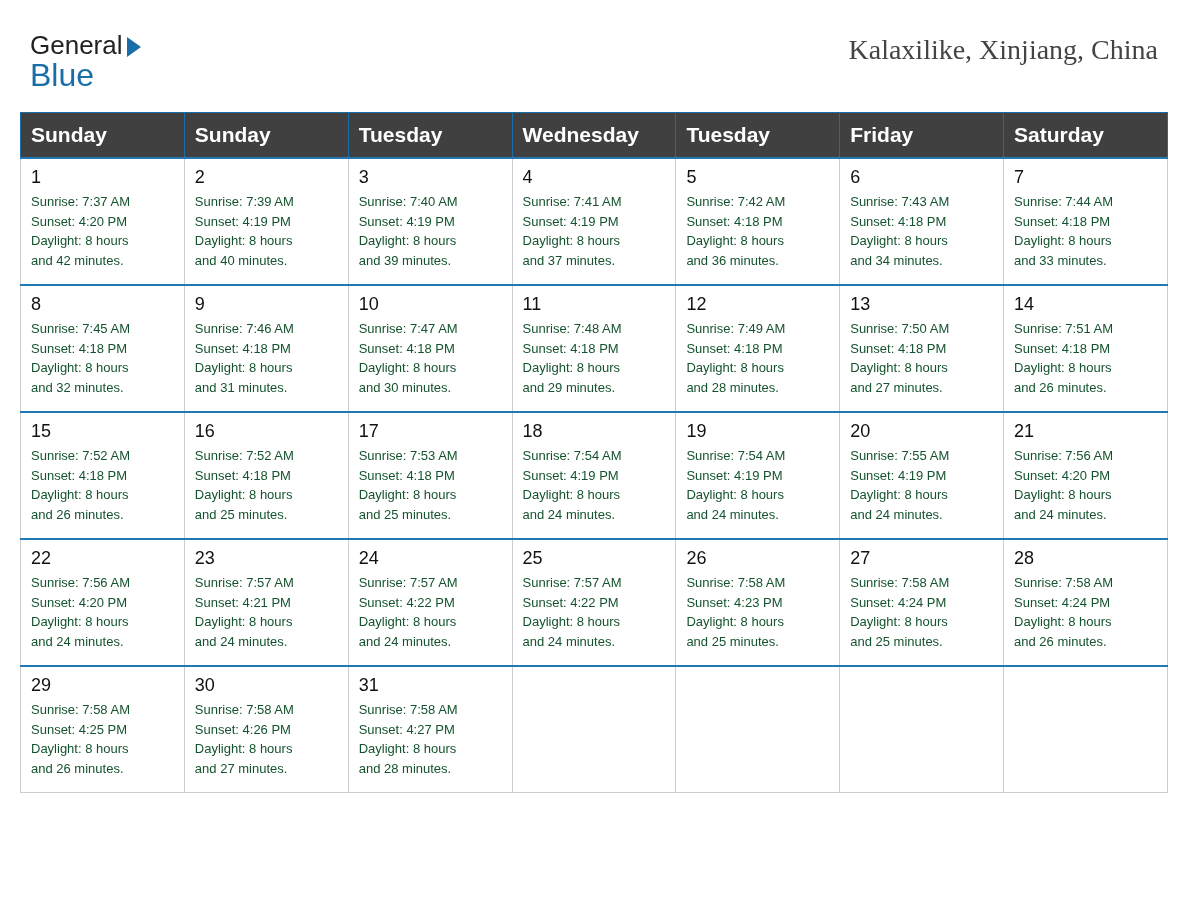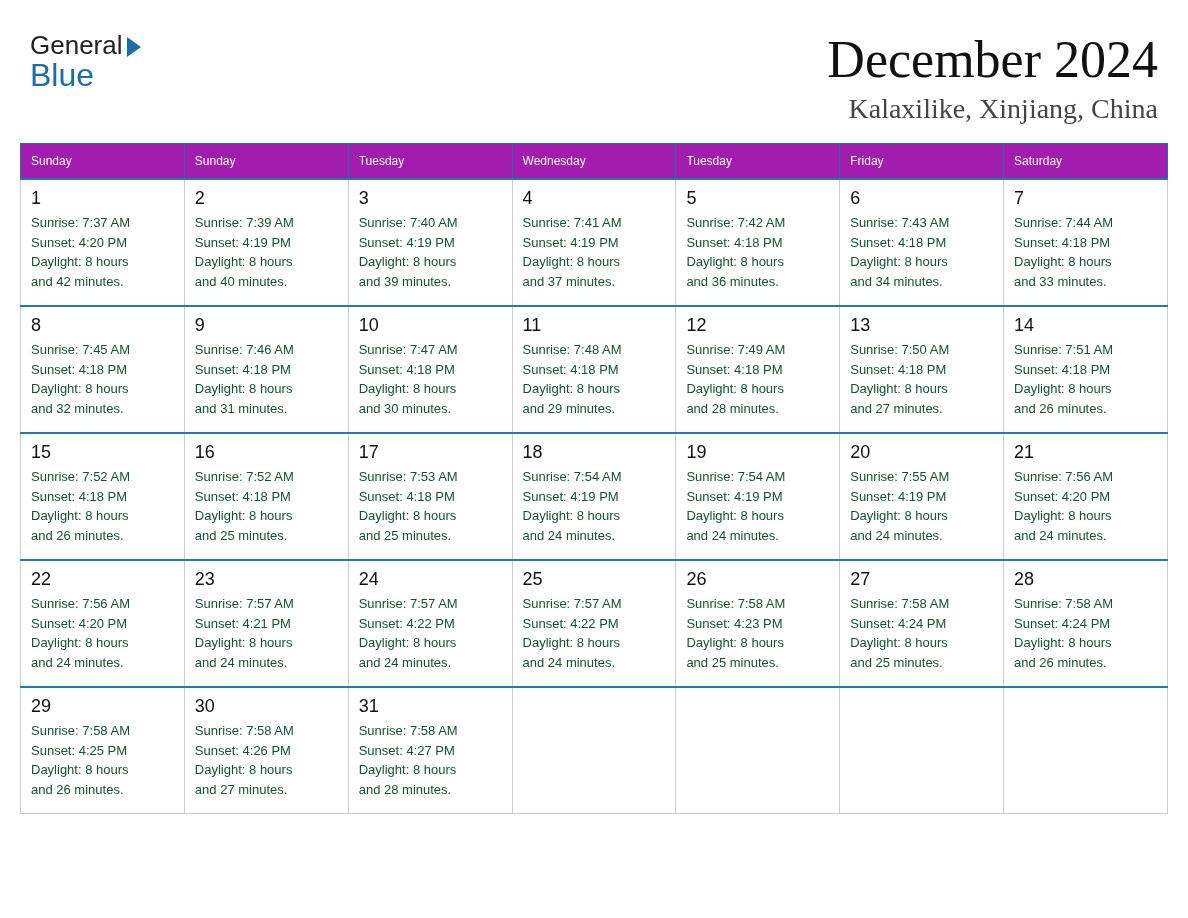--- a/index.html
+++ b/index.html
@@ -62,24 +62,24 @@
       color: #444;
       font-family: Georgia, serif;
       margin-top: 4px;
     }
     .calendar {
       width: 100%;
       border-collapse: collapse;
       margin-top: 4px;
     }
     .calendar thead tr th {
-      background-color: #a21caf;
+      background-color: #404040;
       color: #fff;
-      font-size: 12px;
-      font-weight: normal;
+      font-size: 21px;
+      font-weight: bold;
       padding: 10px 10px;
       text-align: left;
       border: 1px solid #1a6ea8;
     }
     .calendar tbody tr td {
       vertical-align: top;
       padding: 8px 10px 14px 10px;
       border: 1px solid #ccc;
       font-size: 13px;
       color: #222;
@@ -114,21 +114,20 @@
 
 <div class="header">
   <div class="logo">
     <div class="logo-top">
       <span class="logo-general">General</span>
       <div class="logo-arrow"></div>
     </div>
     <span class="logo-blue">Blue</span>
   </div>
   <div class="title-block">
-    <div class="month-title">December 2024</div>
     <div class="location-title">Kalaxilike, Xinjiang, China</div>
   </div>
 </div>
 
 <table class="calendar">
   <thead>
     <tr>
     <th>Sunday</th>
         <th>Sunday</th>
         <th>Tuesday</th>

